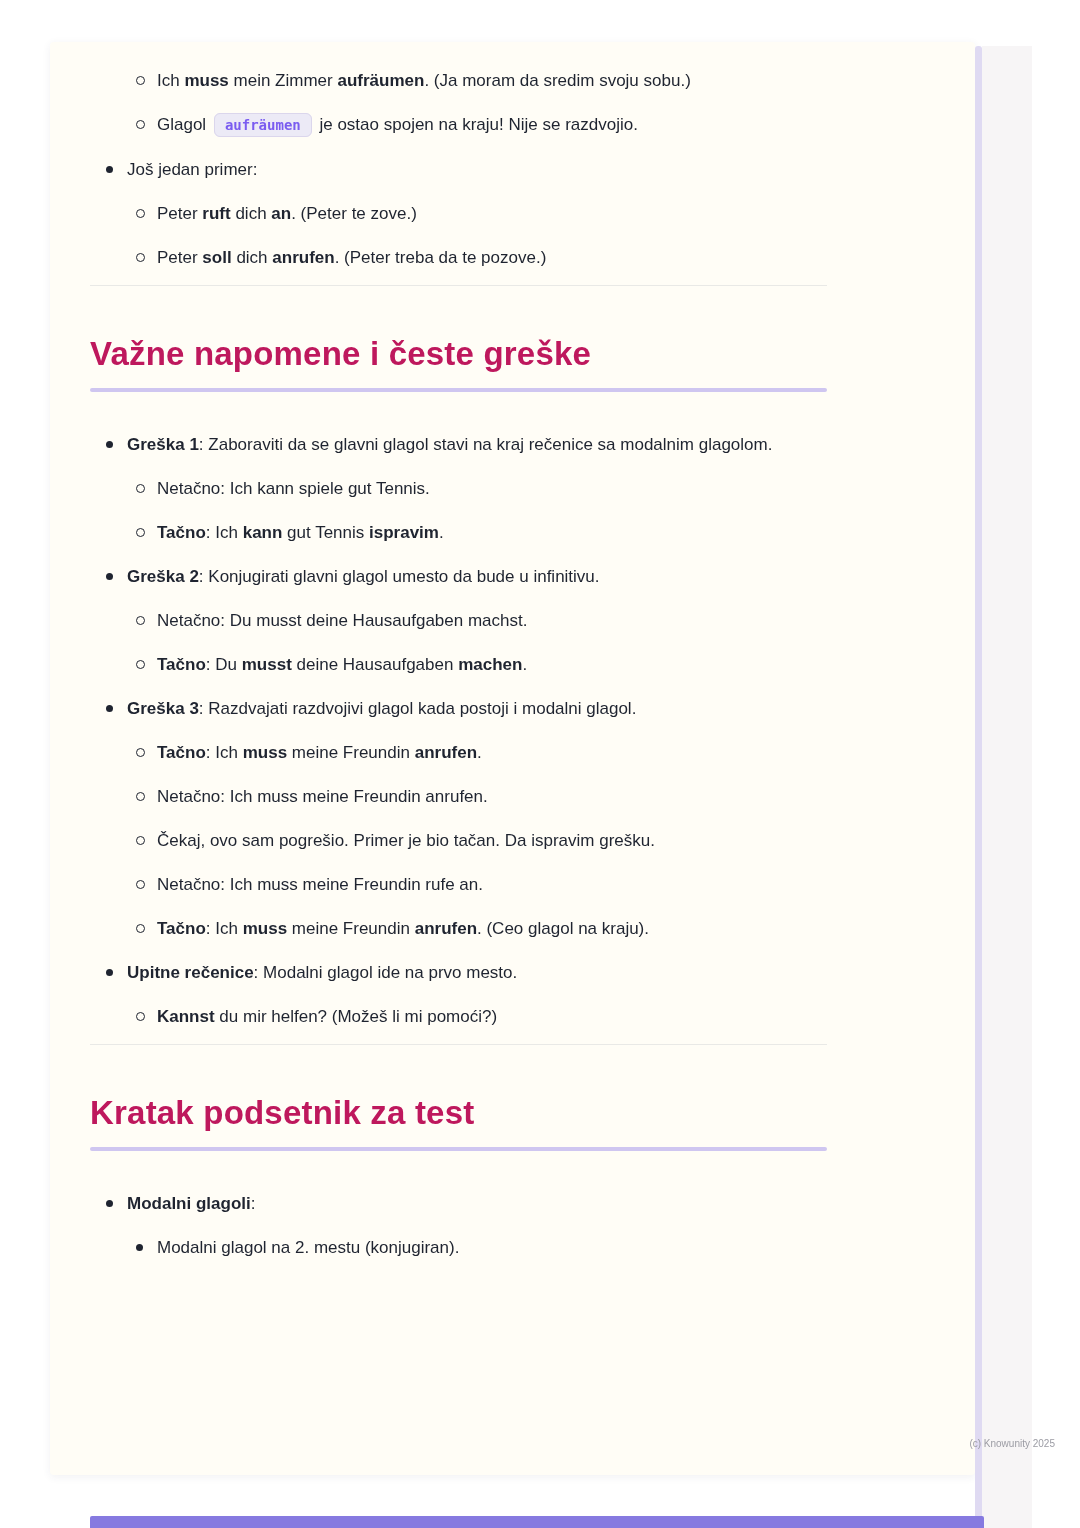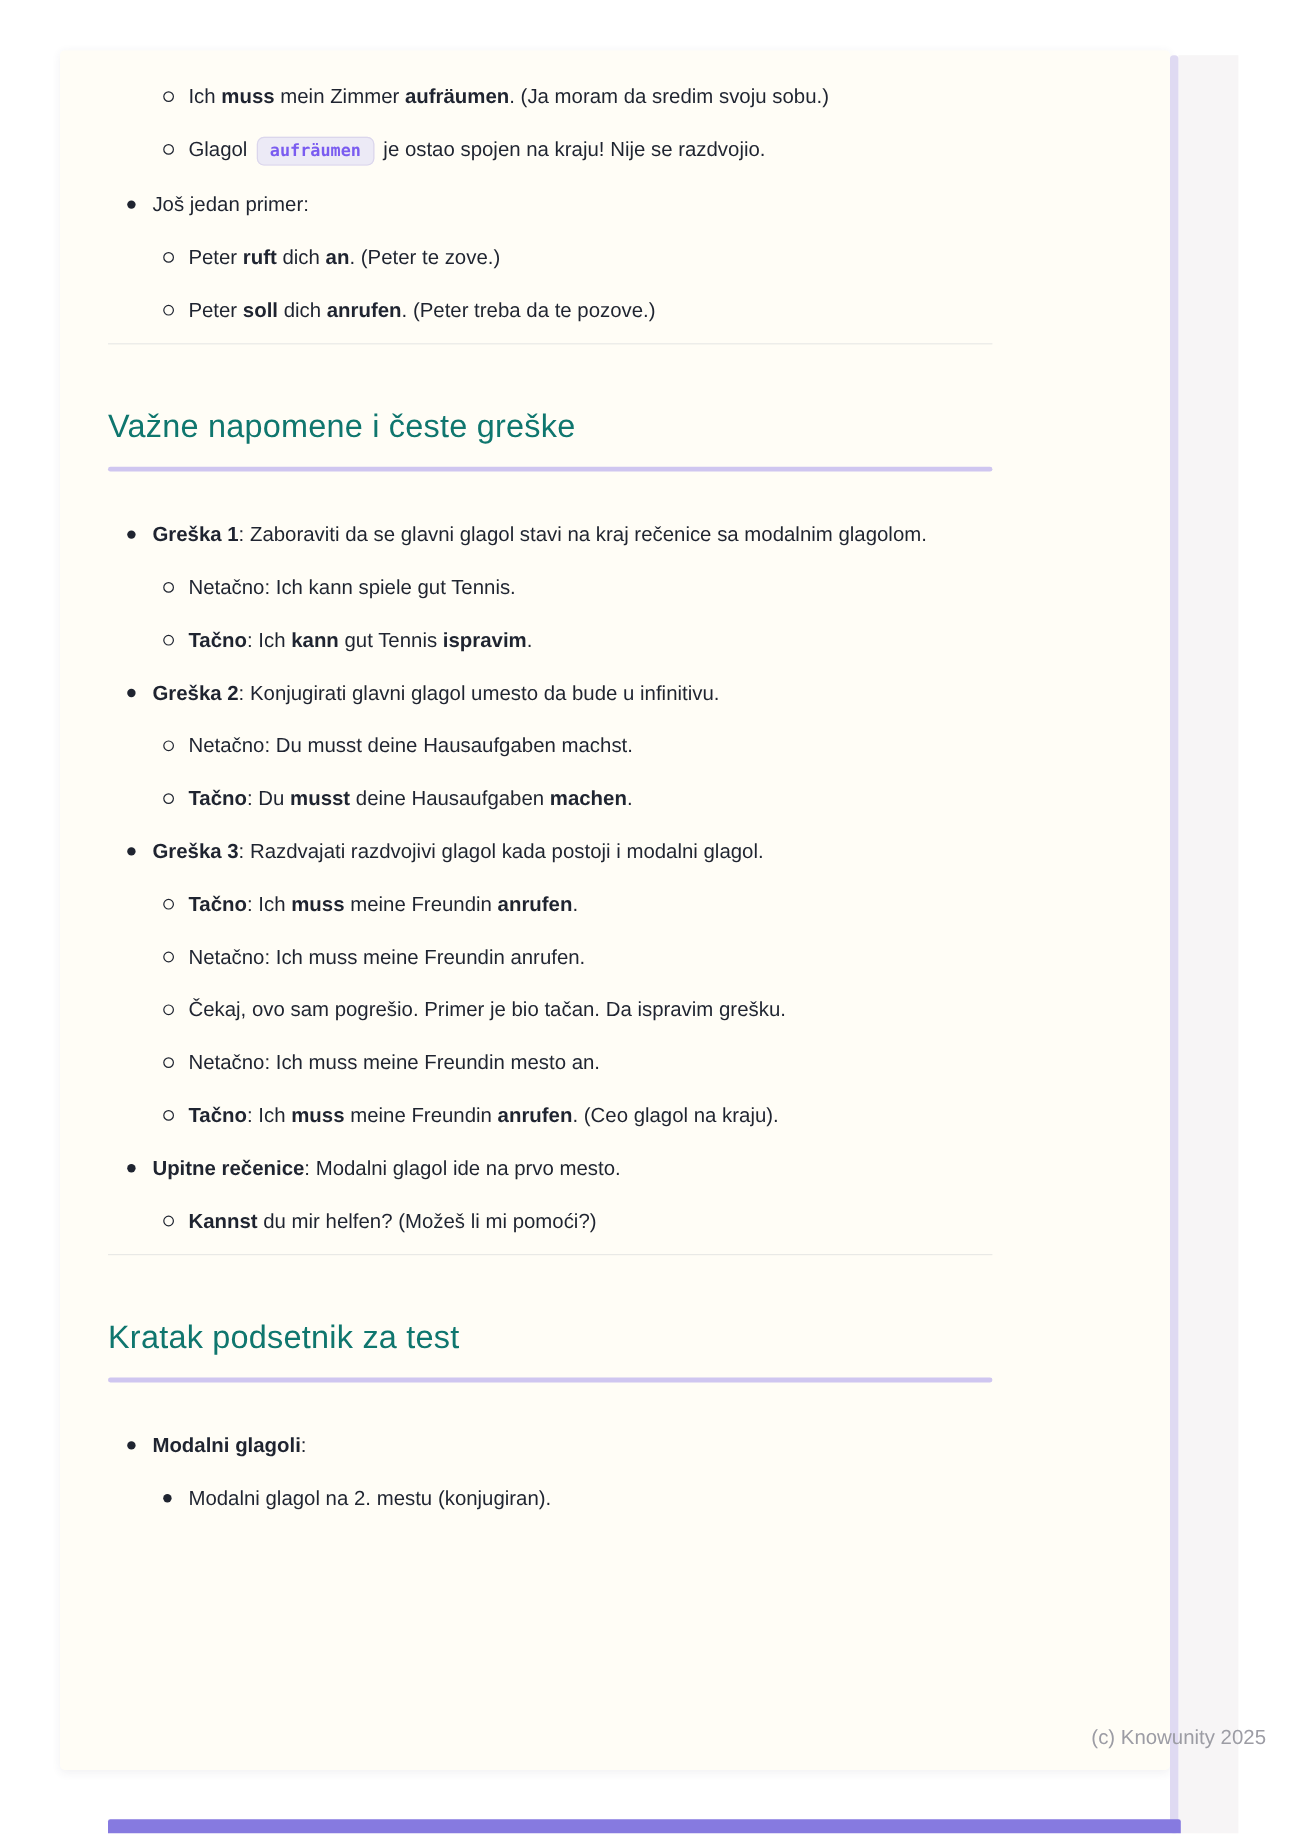--- a/index.html
+++ b/index.html
@@ -48,29 +48,29 @@
     border: 1px solid #DBD6EC;
     border-radius: 6px;
     padding: 3px 10px;
     margin: 0 3px;
     white-space: nowrap;
   }
 
   
   .divider { height: 1px; background: #E9E9E6; margin-top: 8px; }
   .h-block { margin-top: 48px; }
-  .h-title { font-size: 27px; line-height: 40px; font-weight: 400; color: #0f766e; letter-spacing: .2px; }
+  .h-title { font-size: 33px; line-height: 40px; font-weight: 700; color: #be185d; letter-spacing: .2px; }
   .h-bar { margin-top: 14px; height: 4px; background: #CFC6F0; border-radius: 2px; }
 
   
   .rail { position: absolute; left: 982px; top: 46px; width: 50px; height: 1482px; background: #F7F5F6; }
   .scrollbar { position: absolute; left: 975px; top: 46px; width: 7px; height: 1482px; background: #DFDAF2; border-radius: 3px; }
 
   
-  .footer { position: absolute; top: 1438px; right: 64px; font-size: 17px; color: #9C9CA4; z-index: 6; }
+  .footer { position: absolute; top: 1438px; right: 64px; font-size: 10px; color: #9C9CA4; z-index: 6; }
   .bottom-bar { position: absolute; left: 90px; top: 1516px; width: 894px; height: 12px; background: #867AE0; z-index: 4; border-radius: 2px 2px 0 0; }
 </style>
 </head>
 <body>
 
 <div class="page">
   <div class="card">
     <div class="content">
         <div class="list">
           <div class="li l2"><span class="marker circle"></span><span class="txt"><span class="">Ich </span><span class="b ">muss</span><span class=""> mein Zimmer </span><span class="b ">aufräumen</span><span class="">. (Ja moram da sredim svoju sobu.)</span></span></div>
@@ -88,21 +88,21 @@
           <div class="li l1"><span class="marker disc"></span><span class="txt"><span class="b ">Greška 1</span><span class="">: Zaboraviti da se glavni glagol stavi na kraj rečenice sa modalnim glagolom.</span></span></div>
           <div class="li l2"><span class="marker circle"></span><span class="txt"><span class="it ">Netačno</span><span class="">: Ich kann spiele gut Tennis.</span></span></div>
           <div class="li l2"><span class="marker circle"></span><span class="txt"><span class="b ">Tačno</span><span class="">: Ich </span><span class="b ">kann</span><span class=""> gut Tennis </span><span class="b ">ispravim</span><span class="">.</span></span></div>
           <div class="li l1"><span class="marker disc"></span><span class="txt"><span class="b ">Greška 2</span><span class="">: Konjugirati glavni glagol umesto da bude u infinitivu.</span></span></div>
           <div class="li l2"><span class="marker circle"></span><span class="txt"><span class="it ">Netačno</span><span class="">: Du musst deine Hausaufgaben machst.</span></span></div>
           <div class="li l2"><span class="marker circle"></span><span class="txt"><span class="b ">Tačno</span><span class="">: Du </span><span class="b ">musst</span><span class=""> deine Hausaufgaben </span><span class="b ">machen</span><span class="">.</span></span></div>
           <div class="li l1"><span class="marker disc"></span><span class="txt"><span class="b ">Greška 3</span><span class="">: Razdvajati razdvojivi glagol kada postoji i modalni glagol.</span></span></div>
           <div class="li l2"><span class="marker circle"></span><span class="txt"><span class="b ">Tačno</span><span class="">: Ich </span><span class="b ">muss</span><span class=""> meine Freundin </span><span class="b ">anrufen</span><span class="">.</span></span></div>
           <div class="li l2"><span class="marker circle"></span><span class="txt"><span class="it ">Netačno</span><span class="">: Ich muss meine Freundin anrufen.</span></span></div>
           <div class="li l2"><span class="marker circle"></span><span class="txt"><span class="it ">Čekaj, ovo sam pogrešio. Primer je bio tačan. Da ispravim grešku.</span></span></div>
-          <div class="li l2"><span class="marker circle"></span><span class="txt"><span class="it ">Netačno</span><span class="">: Ich muss meine Freundin mesto an.</span></span></div>
+          <div class="li l2"><span class="marker circle"></span><span class="txt"><span class="it ">Netačno</span><span class="">: Ich muss meine Freundin rufe an.</span></span></div>
           <div class="li l2"><span class="marker circle"></span><span class="txt"><span class="b ">Tačno</span><span class="">: Ich </span><span class="b ">muss</span><span class=""> meine Freundin </span><span class="b ">anrufen</span><span class="">. (Ceo glagol na kraju).</span></span></div>
           <div class="li l1"><span class="marker disc"></span><span class="txt"><span class="b ">Upitne rečenice</span><span class="">: Modalni glagol ide na prvo mesto.</span></span></div>
           <div class="li l2"><span class="marker circle"></span><span class="txt"><span class="b ">Kannst</span><span class=""> du mir helfen? (Možeš li mi pomoći?)</span></span></div>
         </div>
         <div class="divider"></div>
         <div class="h-block">
           <div class="h-title">Kratak podsetnik za test</div>
           <div class="h-bar"></div>
         </div>
         <div class="list">

